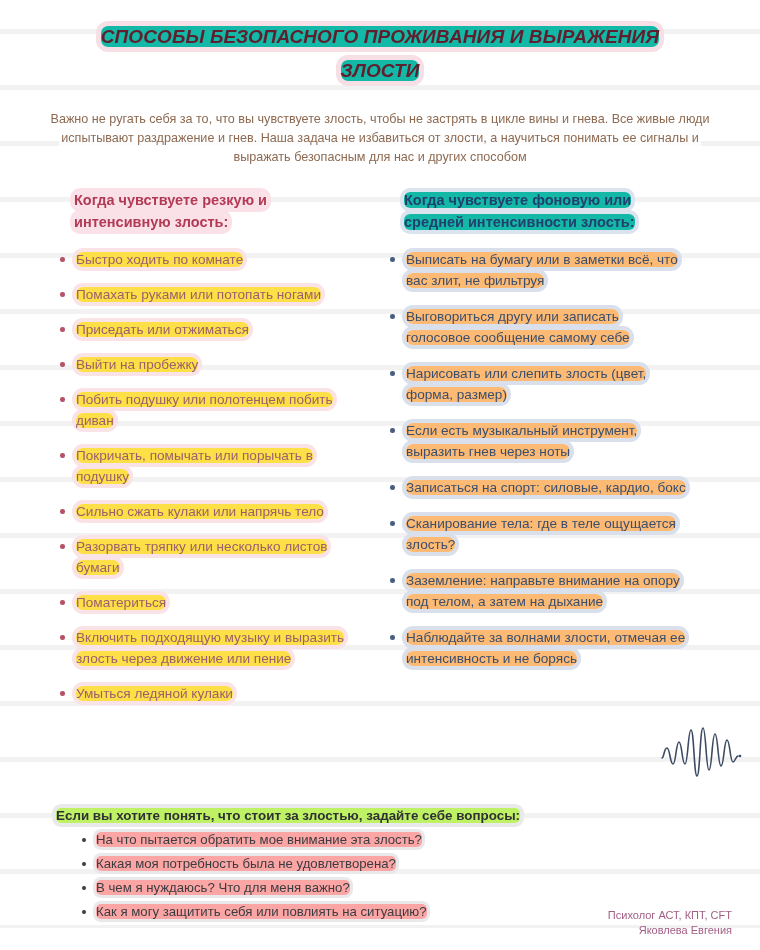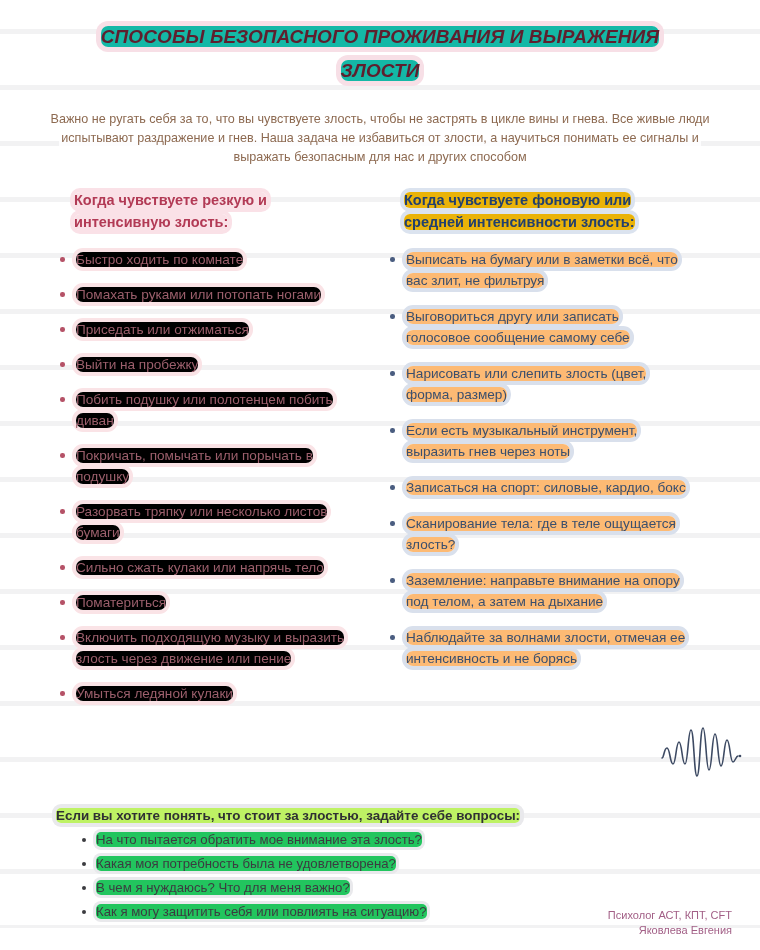--- a/index.html
+++ b/index.html
@@ -80,39 +80,39 @@
   }
   .col-head .hl{
     background:#fae1e7;
     box-shadow:0 0 0 4px #fae1e7;
     border-radius:6px;
     -webkit-box-decoration-break:clone;
     box-decoration-break:clone;
     color:#b23a55;
   }
   .col-right .col-head .hl{
-    background:#eab308;
+    background:#14b8a6;
     box-shadow:0 0 0 4px #dbe3ef;
     color:#22406e;
   }
 
   ul.list{list-style:none;margin:0;padding:0;}
   ul.list li{
     position:relative;
     padding-left:20px;
     margin-bottom:14px;
     font-size:13.6px;
     line-height:21px;
   }
   ul.list li .dot{
     position:absolute;left:4px;top:8px;
     width:4.5px;height:4.5px;border-radius:50%;
   }
   ul.list li .txt{
-    background:#000000;
+    background:#fde047;
     box-shadow:0 0 0 4px #fae3e6;
     border-radius:7px;
     -webkit-box-decoration-break:clone;
     box-decoration-break:clone;
     color:#9c5f6c;
   }
   .col-left ul.list li .dot{background:#b55267;}
   .col-right ul.list li .dot{background:#4a5d80;}
   .col-right ul.list li .txt{
     background:#fdba74;
@@ -157,21 +157,21 @@
     margin-bottom:4px;
     font-size:13.2px;
     line-height:20px;
   }
   ul.qlist li .dot{
     position:absolute;left:2px;top:8px;
     width:4px;height:4px;border-radius:50%;
     background:#3b3c40;
   }
   ul.qlist li .txt{
-    background:#22c55e;
+    background:#fca5a5;
     box-shadow:0 0 0 3px #e9e9ec;
     border-radius:5px;
     -webkit-box-decoration-break:clone;
     box-decoration-break:clone;
     color:#3b3c40;
   }
 
   
   .signature{
     position:absolute;
@@ -205,22 +205,22 @@
       <div class="col-head">
         <span class="hl">Когда чувствуете резкую и интенсивную злость:</span>
       </div>
       <ul class="list">
         <li><span class="dot"></span><span class="txt">Быстро ходить по комнате</span></li>
         <li><span class="dot"></span><span class="txt">Помахать руками или потопать ногами</span></li>
         <li><span class="dot"></span><span class="txt">Приседать или отжиматься</span></li>
         <li><span class="dot"></span><span class="txt">Выйти на пробежку</span></li>
         <li><span class="dot"></span><span class="txt">Побить подушку или полотенцем побить диван</span></li>
         <li><span class="dot"></span><span class="txt">Покричать, помычать или порычать в подушку</span></li>
+        <li><span class="dot"></span><span class="txt">Сильно сжать кулаки или напрячь тело</span></li>
         <li><span class="dot"></span><span class="txt">Разорвать тряпку или несколько листов бумаги</span></li>
-        <li><span class="dot"></span><span class="txt">Сильно сжать кулаки или напрячь тело</span></li>
         <li><span class="dot"></span><span class="txt">Поматериться</span></li>
         <li><span class="dot"></span><span class="txt">Включить подходящую музыку и выразить злость через движение или пение</span></li>
         <li><span class="dot"></span><span class="txt">Умыться ледяной кулаки</span></li>
       </ul>
     </div>
 
     <div class="col col-right">
       <div class="col-head">
         <span class="hl">Когда чувствуете фоновую или средней интенсивности злость:</span>
       </div>

